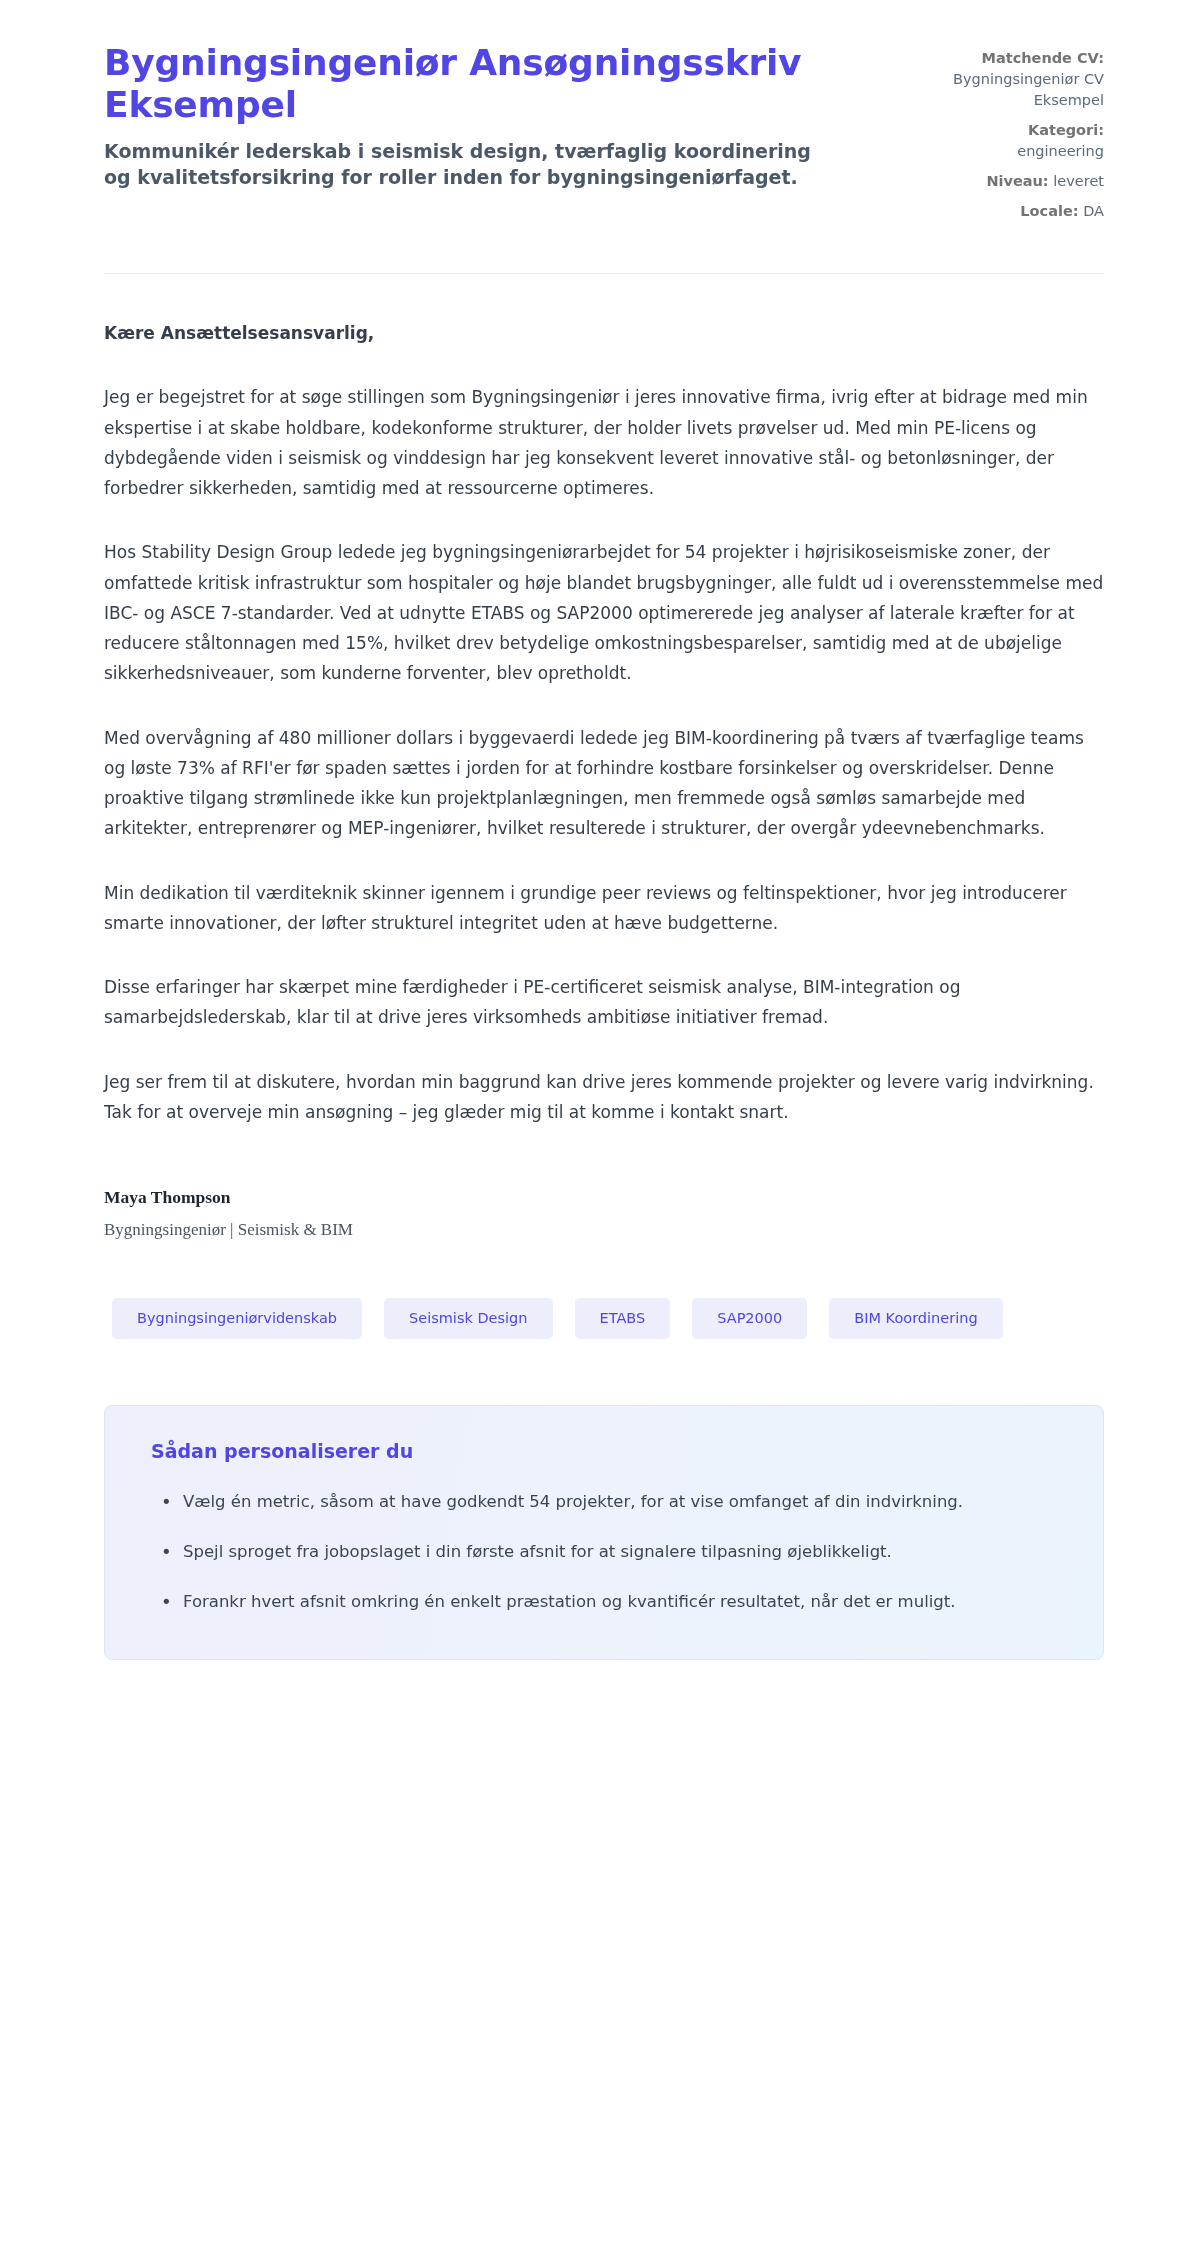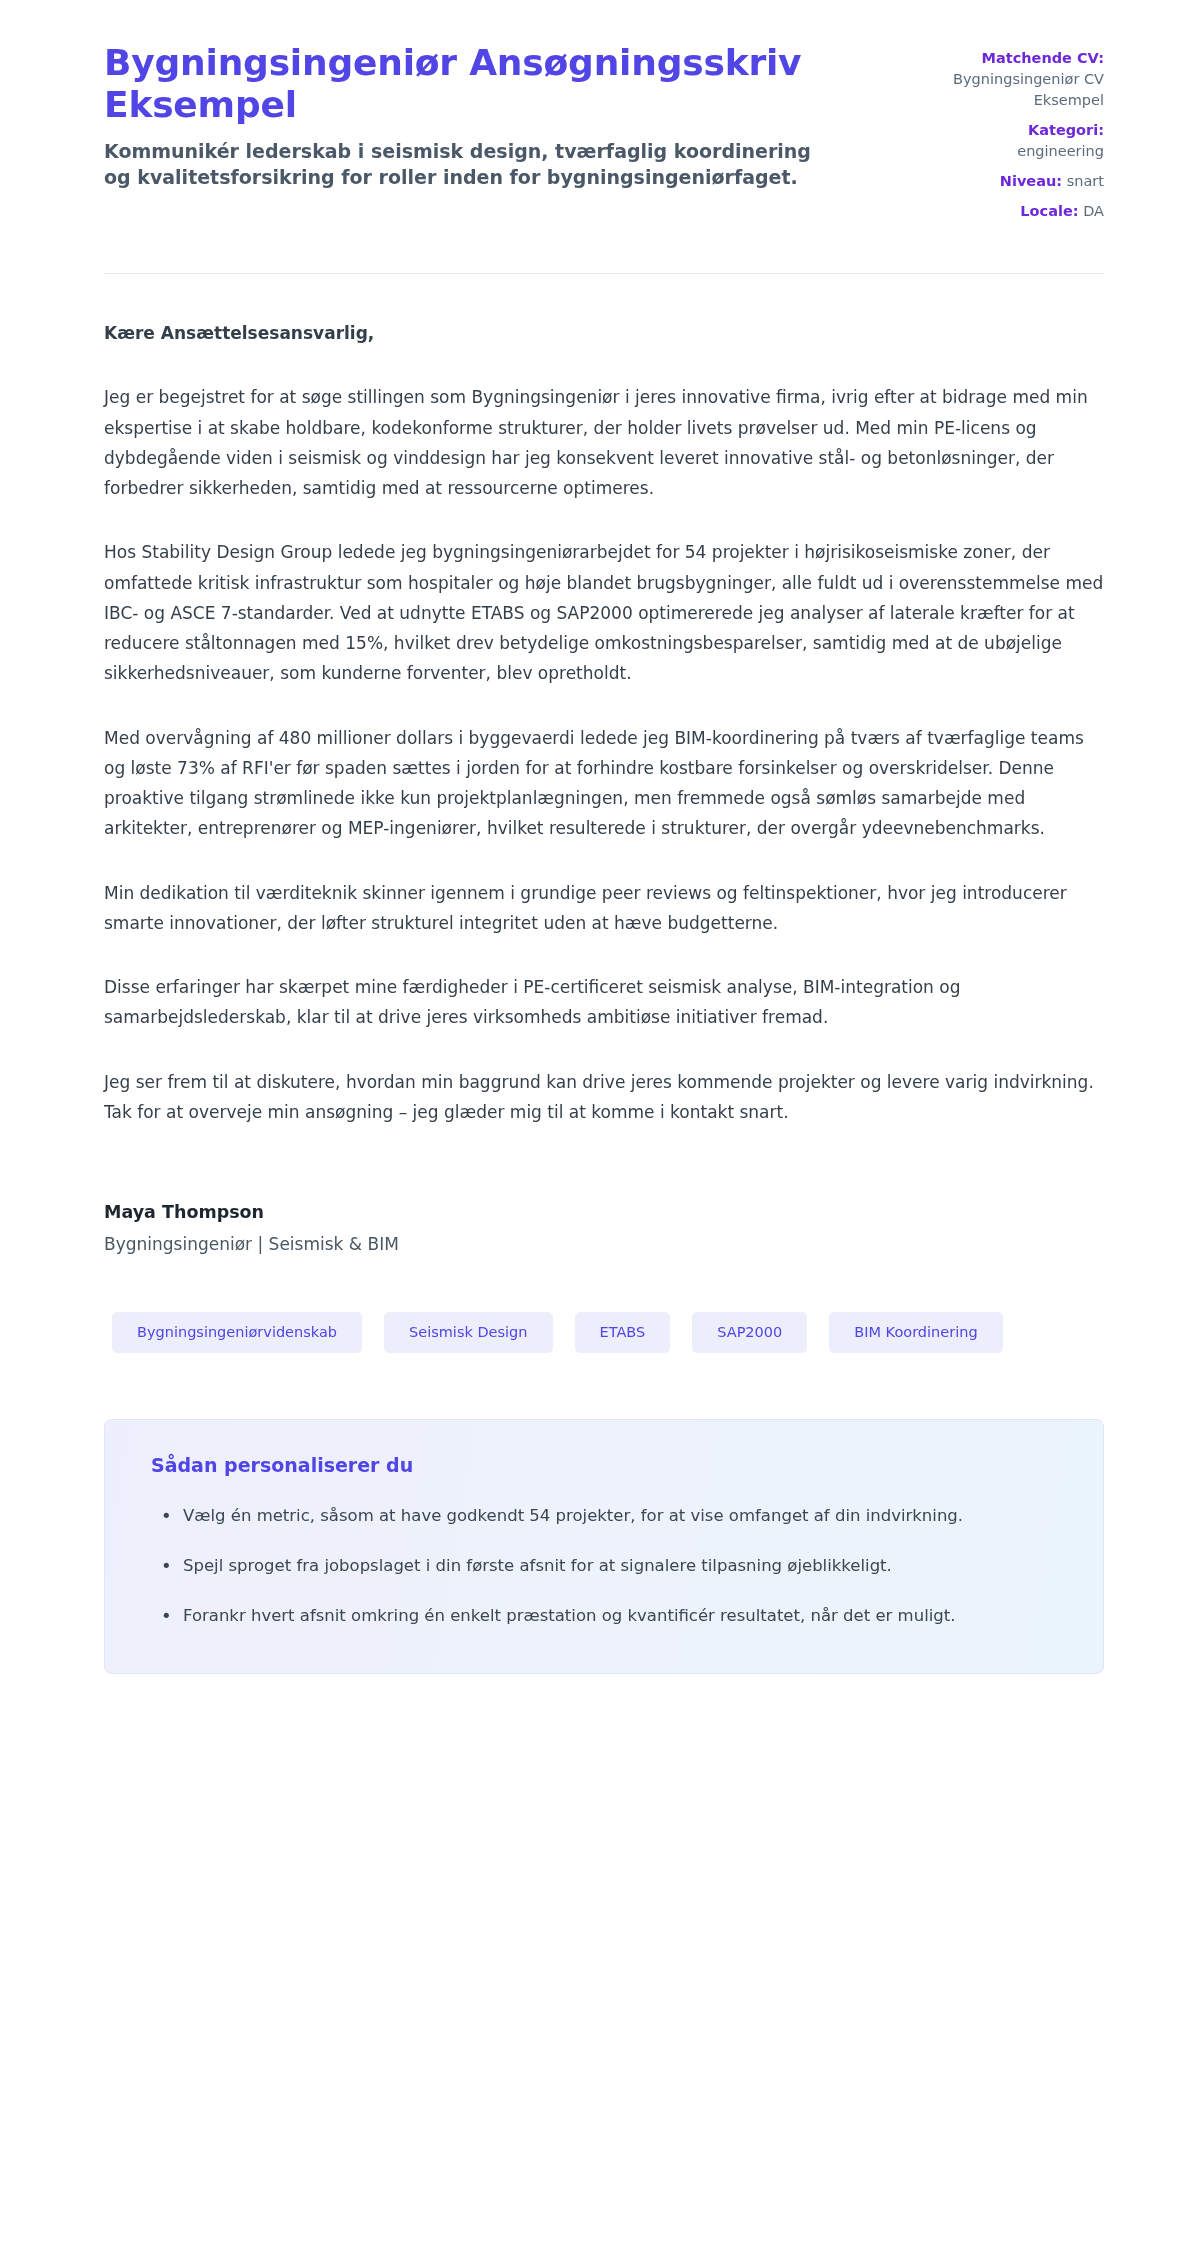--- a/index.html
+++ b/index.html
@@ -57,21 +57,21 @@
     text-align: right;
     font-size: 14.5px;
     line-height: 1.45;
     color: #5b6b7c;
     padding-top: 6px;
   }
   .meta-row { margin-bottom: 9px; }
   .meta-row:last-child { margin-bottom: 17px; }
   .meta-label {
     font-weight: 700;
-    color: #6d28d9;
+    color: #737373;
   }
   .meta-value { color: #5b6b7c; }
   .meta-block .meta-label { display: block; }
 
   .divider {
     height: 1px;
     background: #e7e9ec;
     border: 0;
     margin: 0 0 44px 0;
   }
@@ -87,21 +87,22 @@
     font-size: 17px;
     line-height: 1.78;
     color: #343f4b;
     margin: 0 0 34px 0;
     max-width: 1000px;
   }
   .letter-body p:last-child { margin-bottom: 0; }
 
   
   .signature {
-    margin-top: 75px;
+    margin-top: 60px;
+    font-family: Liberation Serif, serif;
   }
   .sig-name {
     font-size: 17.5px;
     font-weight: 700;
     color: #1e2630;
     margin: 0 0 12px 0;
   }
   .sig-role {
     font-size: 17px;
     color: #4a5663;
@@ -185,21 +186,21 @@
         <span class="meta-value">Bygningsingeniør CV Eksempel</span>
       </div>
 
       <div class="meta-row meta-block">
         <span class="meta-label">Kategori:</span>
         <span class="meta-value">engineering</span>
       </div>
 
       <div class="meta-row">
         <span class="meta-label">Niveau:</span>
-        <span class="meta-value">snart</span>
+        <span class="meta-value">leveret</span>
       </div>
 
       <div class="meta-row">
         <span class="meta-label">Locale:</span>
         <span class="meta-value">DA</span>
       </div>
 
     </aside>
   </header>
 

